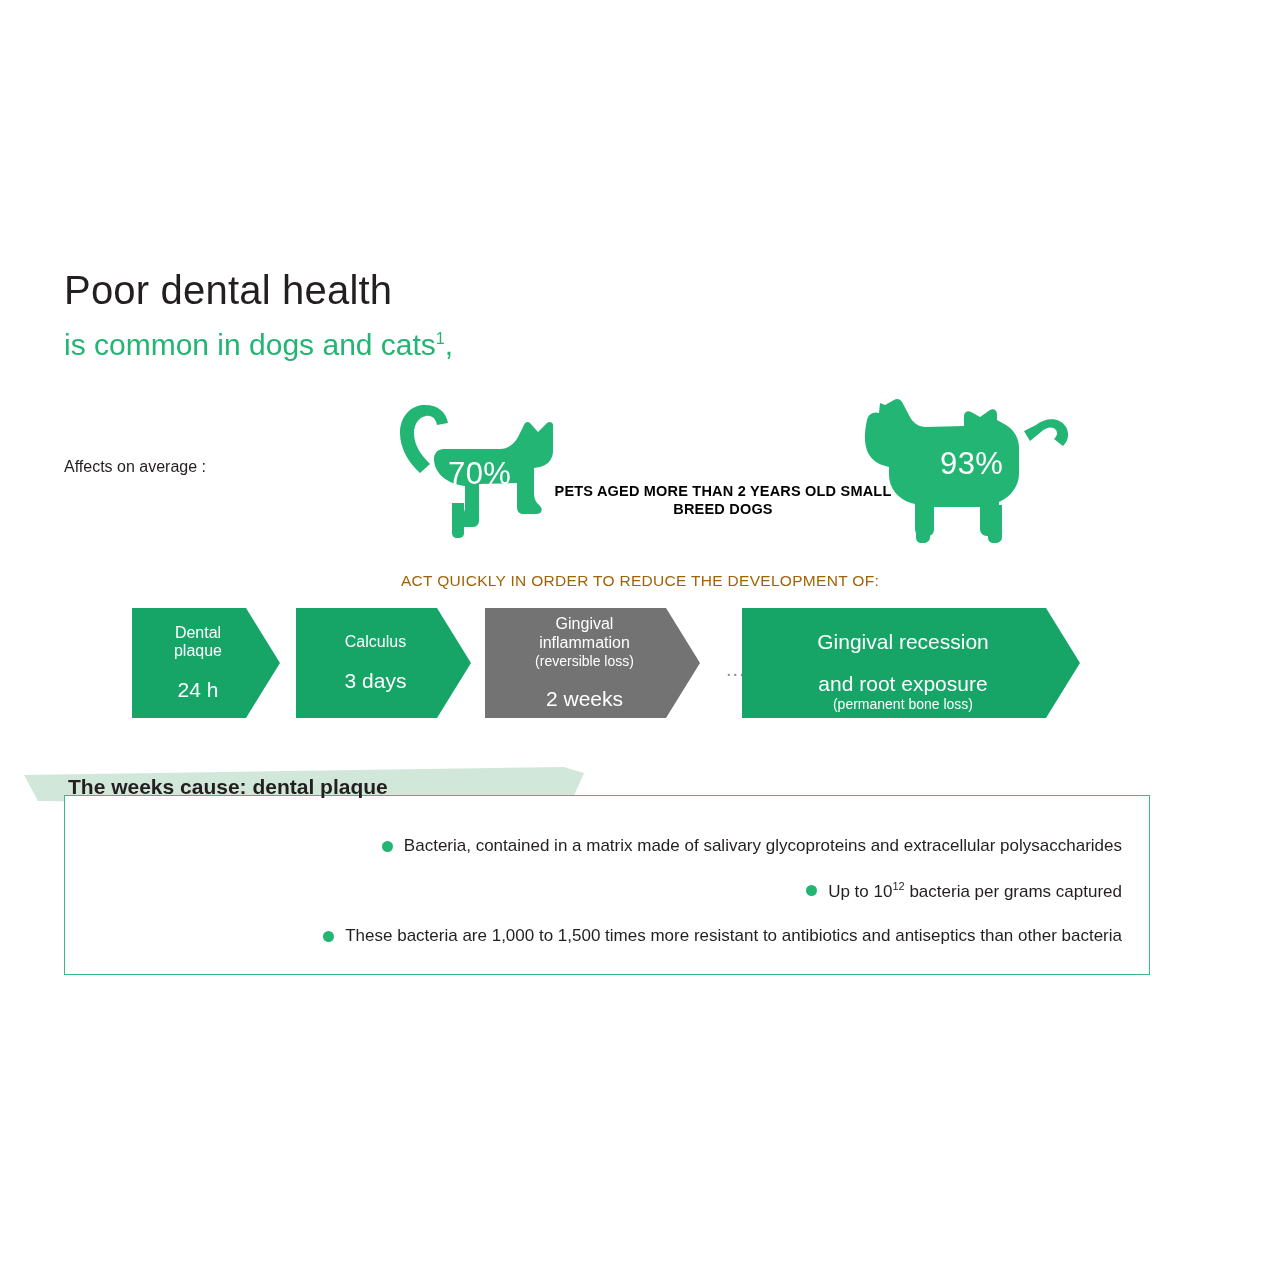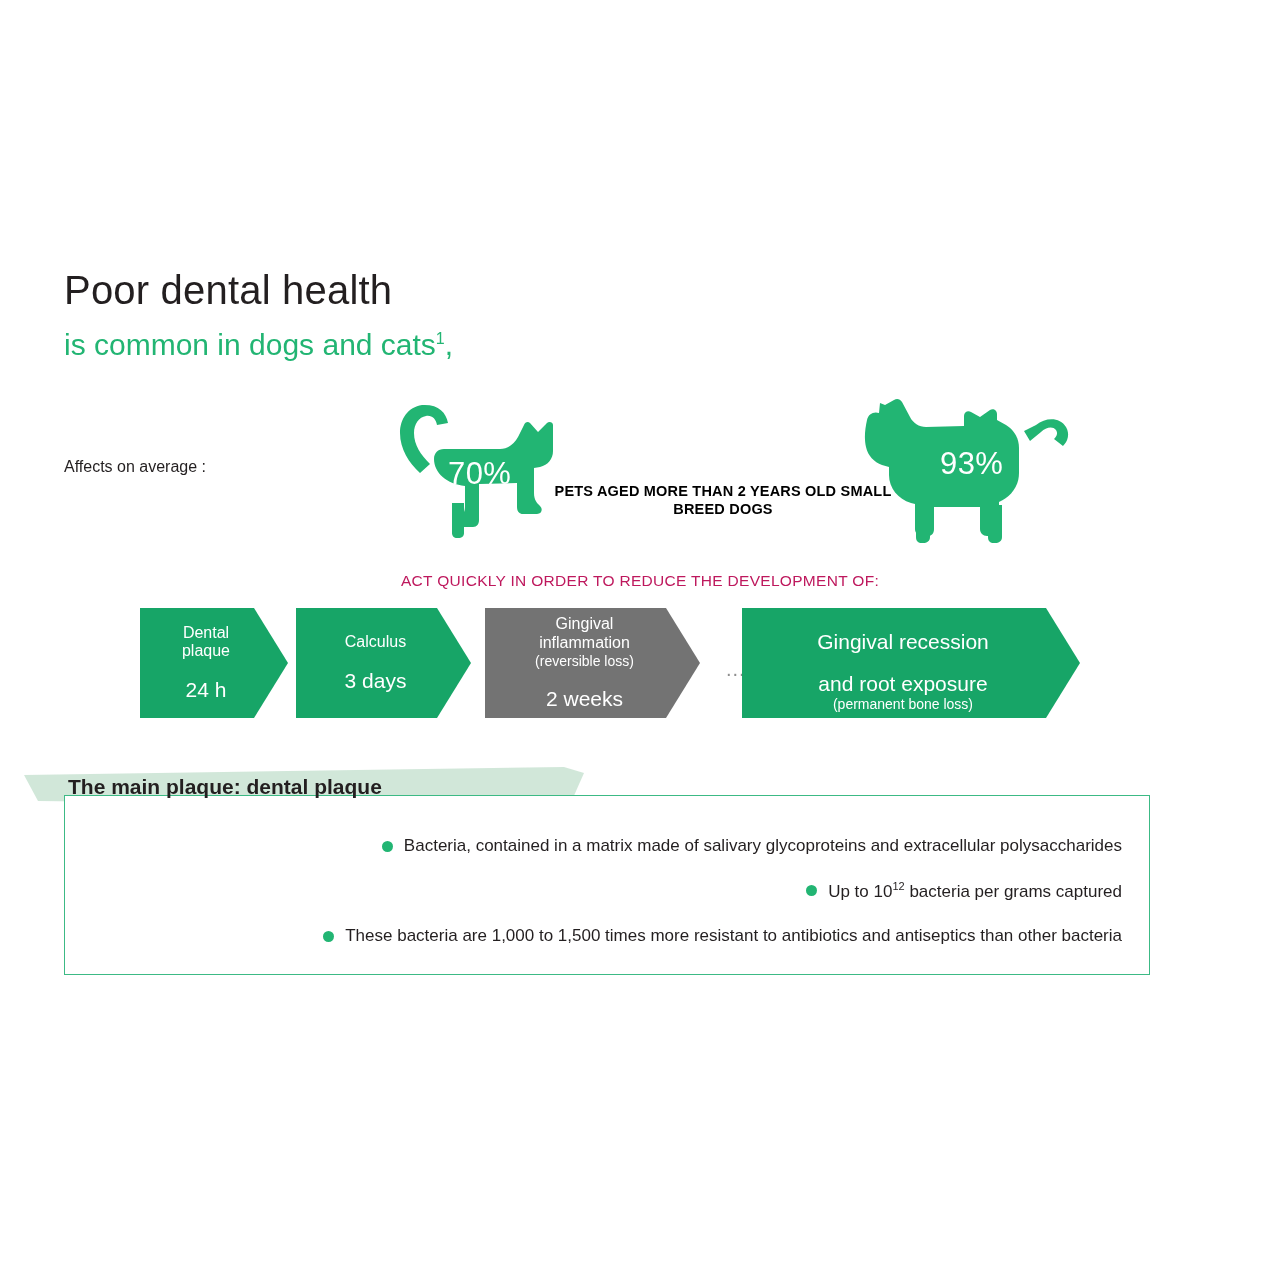--- a/index.html
+++ b/index.html
@@ -86,21 +86,21 @@
 
   
   .act-line {
     position: absolute;
     left: 0;
     top: 572px;
     width: 1280px;
     text-align: center;
     font-size: 15.5px;
     letter-spacing: 0.3px;
-    color: #be185d;
+    color: #a16207;
     text-transform: uppercase;
   }
 
   
   .flow {
     position: absolute;
     left: 128px;
     top: 608px;
     width: 1024px;
     height: 112px;
@@ -115,21 +115,21 @@
     align-items: center;
     justify-content: center;
     text-align: center;
     box-sizing: border-box;
     padding: 6px 30px 6px 14px;
   }
   .chev .l1 { font-size: 16px; line-height: 1.18; font-weight: 400; }
   .chev .l2 { font-size: 21px; line-height: 1.2; margin-top: 16px; }
   .chev .sm { font-size: 14px; line-height: 1.2; }
 
-  .chev-a { left: 12px;   width: 148px; background:#17a567; clip-path: polygon(0 0, 114px 0, 148px 55px, 114px 110px, 0 110px); }
+  .chev-a { left: 4px;   width: 148px; background:#17a567; clip-path: polygon(0 0, 114px 0, 148px 55px, 114px 110px, 0 110px); }
   .chev-b { left: 168px; width: 175px; background:#17a567; clip-path: polygon(0 0, 141px 0, 175px 55px, 141px 110px, 0 110px); }
   .chev-c { left: 357px; width: 215px; background:#737373; clip-path: polygon(0 0, 181px 0, 215px 55px, 181px 110px, 0 110px); }
   .chev-d { left: 614px; width: 338px; background:#17a567; clip-path: polygon(0 0, 304px 0, 338px 55px, 304px 110px, 0 110px); }
 
   .dots {
     position: absolute;
     left: 598px;
     top: 50px;
     font-size: 20px;
     color: #8e8e8e;
@@ -259,21 +259,21 @@
 
     <div class="chev chev-d">
       <div class="l2">Gingival recession</div>
       <div class="l2">and root exposure</div>
       <div class="sm">(permanent bone loss)</div>
     </div>
   </div>
 
   <div class="highlight-bar"></div>
   <div class="panel"></div>
-  <div class="panel-title">The main plaque: dental plaque</div>
+  <div class="panel-title">The weeks cause: dental plaque</div>
 
   <div class="bullets">
     <div class="bullet">
       <span class="dot"></span>
       <span>Bacteria, contained in a matrix made of salivary glycoproteins and extracellular polysaccharides</span>
     </div>
     <div class="bullet">
       <span class="dot"></span>
       <span><span>Up to 10</span><sup>12</sup><span> bacteria per grams captured</span></span>
     </div>

